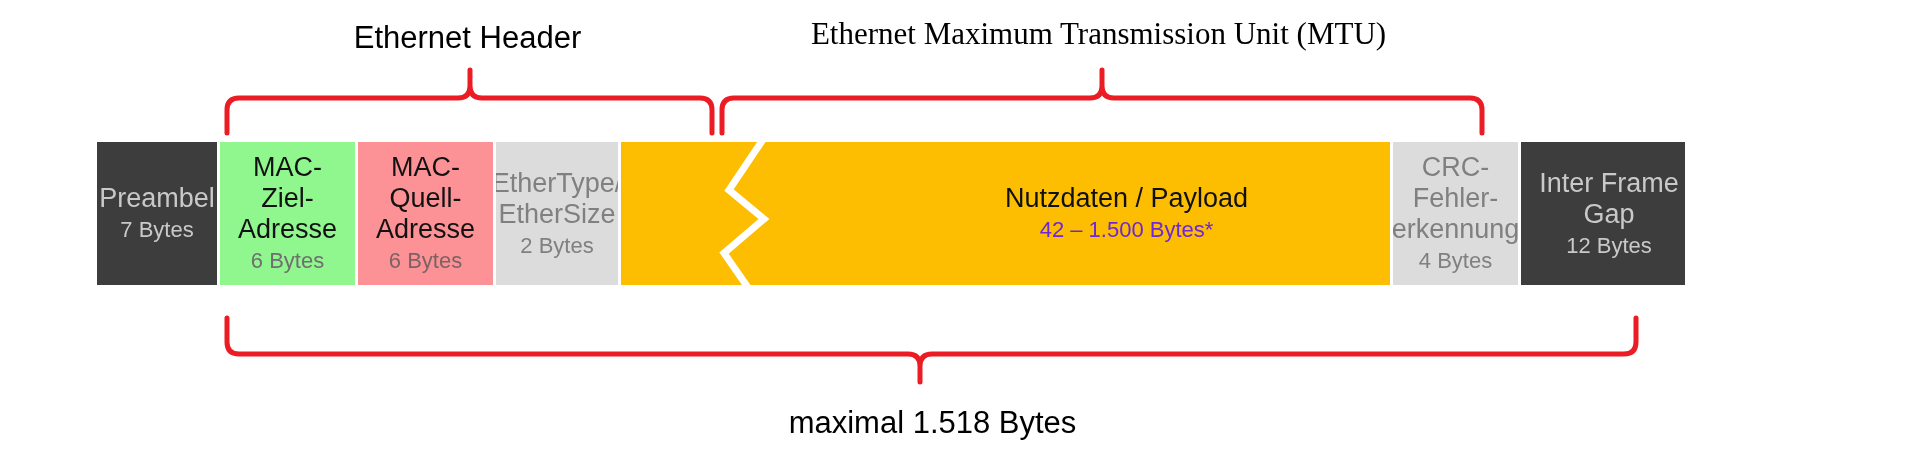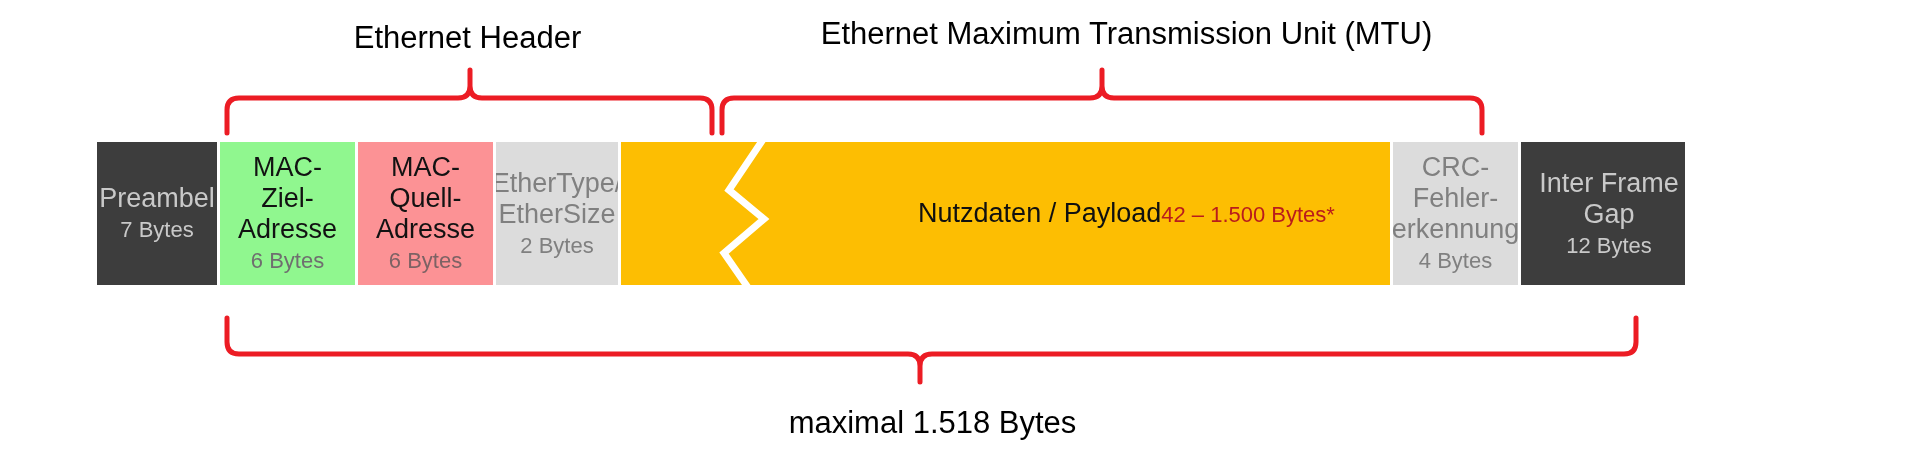--- a/index.html
+++ b/index.html
@@ -23,21 +23,21 @@
   .top-label {
     position: absolute;
     text-align: center;
     color: #000000;
     font-size: 31px;
     line-height: 36px;
     white-space: nowrap;
     font-family: "Liberation Sans", sans-serif;
   }
   #label-header { left: 225px; width: 485px; top: 20px; }
-  #label-mtu    { left: 744px; width: 765px; top: 16px; }
+  #label-mtu    { left: 716px; width: 765px; top: 16px; font-family: Liberation Serif, serif; }
 
   
   #label-max {
     position: absolute;
     left: 225px;
     width: 1415px;
     top: 405px;
     text-align: center;
     color: #000000;
     font-size: 31px;
@@ -102,37 +102,37 @@
   .f-pink  { background: #fc9295; }
   .f-pink .fname { color: #121212; }
   .f-pink .fsize { color: #7d6264; }
 
   .f-gray  { background: #dcdcdc; }
   .f-gray .fname { color: #808080; }
   .f-gray .fsize { color: #808080; }
 
   .f-yellow { background: #fdbe02; }
   .f-yellow .fname { color: #101010; }
-  .f-yellow .fsize { color: #b91c1c; }
+  .f-yellow .fsize { color: #6d28d9; }
 
   
   #field-preamble   { width: 120px; }
   #field-mac-dest   { width: 135px; }
   #field-mac-src    { width: 135px; }
   #field-ethertype  { width: 122px; }
   #field-payload    { width: 769px; }
   #field-crc        { width: 125px; }
   #field-ifg        { width: 164px; padding-left: 12px; }
 
   
   #field-payload .payload-text {
     position: relative;
     left: 121px;
     display: flex;
-    flex-direction: row;
+    flex-direction: column;
     align-items: center;
   }
   #zigzag {
     position: absolute;
     left: 0;
     top: 0;
     width: 160px;
     height: 143px;
   }
 </style>

